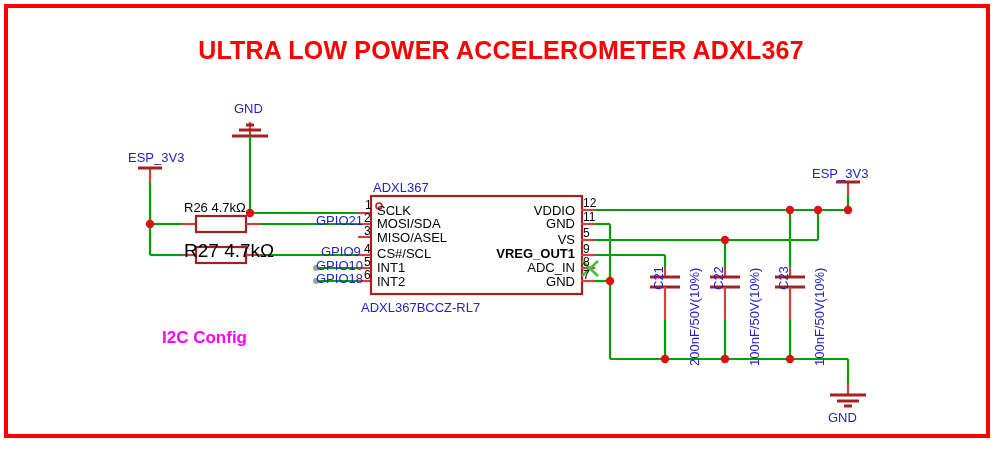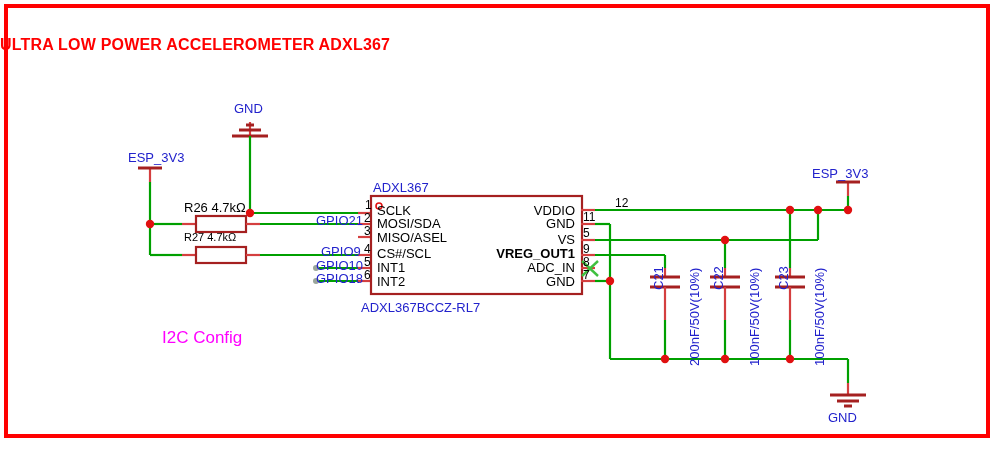--- a/index.html
+++ b/index.html
@@ -5,27 +5,27 @@
   html,body{margin:0;padding:0;background:#ffffff;}
   body{font-family:"Liberation Sans",sans-serif;}
   #sheet{
     position:relative;width:1002px;height:450px;background:#ffffff;overflow:hidden;
   }
   #border{
     position:absolute;left:4px;top:4px;width:986px;height:434px;
     border:4px solid #ff0000;box-sizing:border-box;
   }
   #title{
-    position:absolute;left:0;top:36px;width:1002px;
-    color:#ff0000;font-size:16px;font-weight:bold;letter-spacing:.2px;
+    position:absolute;left:0;top:36px;width:1002px;text-align:center;
+    color:#ff0000;font-size:25px;font-weight:bold;letter-spacing:.2px;
     white-space:nowrap;
   }
   .lbl{position:absolute;white-space:nowrap;font-size:13px;color:#2222cc;}
   .lbl.blk{color:#000000;}
-  .lbl.mag{color:#ff00ff;font-weight:normal;font-size:17px;}
+  .lbl.mag{color:#ff00ff;font-weight:bold;font-size:17px;}
   .lbl.sm{font-size:12px;}
   .vert{
     transform-origin:0 0;transform:rotate(-90deg);
   }
   svg{position:absolute;left:0;top:0;}
   .wire{stroke:#00a000;stroke-width:2.2;fill:none;}
   .pinlead{stroke:#d43f3f;stroke-width:2.2;fill:none;}
   .body{stroke:#a52020;stroke-width:2.2;fill:none;}
   .plate{stroke:#a52020;stroke-width:3;fill:none;}
   .jdot{fill:#e01010;}
@@ -191,21 +191,21 @@
   <div class="lbl" style="left:128px;top:150px;">ESP_3V3</div>
   <div class="lbl" style="left:812px;top:166px;">ESP_3V3</div>
   <div class="lbl" style="left:828px;top:410px;">GND</div>
 
   <div class="lbl mag" style="left:162px;top:328px;">I2C Config</div>
 
   <div class="lbl blk" style="left:184px;top:200px;font-size:13px;">
     <span>R26</span>
     <span>4.7kΩ</span>
   </div>
-  <div class="lbl blk" style="left:184px;top:231px;font-size:11px;">
+  <div class="lbl blk" style="left:184px;top:240px;font-size:19px;">
     <span>R27</span>
     <span>4.7kΩ</span>
   </div>
 
   <div class="lbl" style="left:316px;top:213px;">GPIO21</div>
   <div class="lbl" style="left:321px;top:244px;">GPIO9</div>
   <div class="lbl" style="left:316px;top:258px;">GPIO10</div>
   <div class="lbl" style="left:316px;top:271px;">GPIO18</div>
 
   <div class="lbl" style="left:373px;top:180px;">ADXL367</div>
@@ -218,21 +218,21 @@
   <div class="lbl blk sm" style="left:364px;top:255px;">5</div>
   <div class="lbl blk sm" style="left:364px;top:268px;">6</div>
 
   <div class="lbl blk" style="left:377px;top:203px;">SCLK</div>
   <div class="lbl blk" style="left:377px;top:216px;">MOSI/SDA</div>
   <div class="lbl blk" style="left:377px;top:230px;">MISO/ASEL</div>
   <div class="lbl blk" style="left:377px;top:246px;">CS#/SCL</div>
   <div class="lbl blk" style="left:377px;top:260px;">INT1</div>
   <div class="lbl blk" style="left:377px;top:274px;">INT2</div>
 
-  <div class="lbl blk sm" style="left:583px;top:196px;padding-left:32px;">12</div>
+  <div class="lbl blk sm" style="left:583px;top:196px;">12</div>
   <div class="lbl blk sm" style="left:583px;top:210px;">11</div>
   <div class="lbl blk sm" style="left:583px;top:226px;">5</div>
   <div class="lbl blk sm" style="left:583px;top:242px;">9</div>
   <div class="lbl blk sm" style="left:583px;top:255px;">8</div>
   <div class="lbl blk sm" style="left:583px;top:268px;">7</div>
 
   <div class="lbl blk" style="left:400px;top:203px;width:175px;text-align:right;">VDDIO</div>
   <div class="lbl blk" style="left:400px;top:216px;width:175px;text-align:right;">GND</div>
   <div class="lbl blk" style="left:400px;top:232px;width:175px;text-align:right;">VS</div>
   <div class="lbl blk" style="left:400px;top:246px;width:175px;text-align:right;font-weight:bold;">VREG_OUT1</div>

